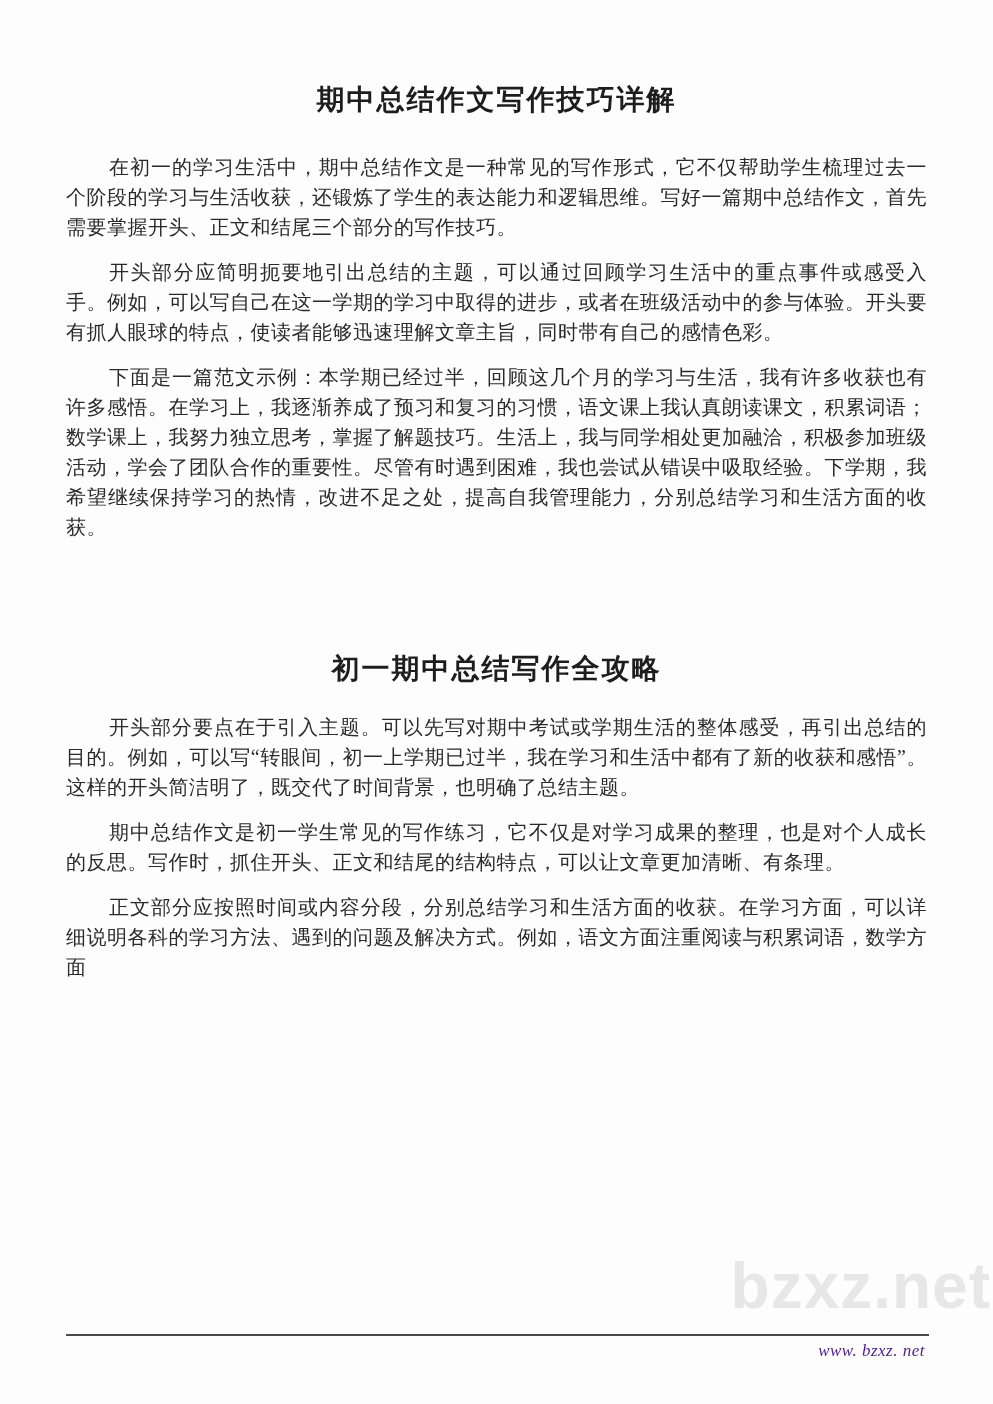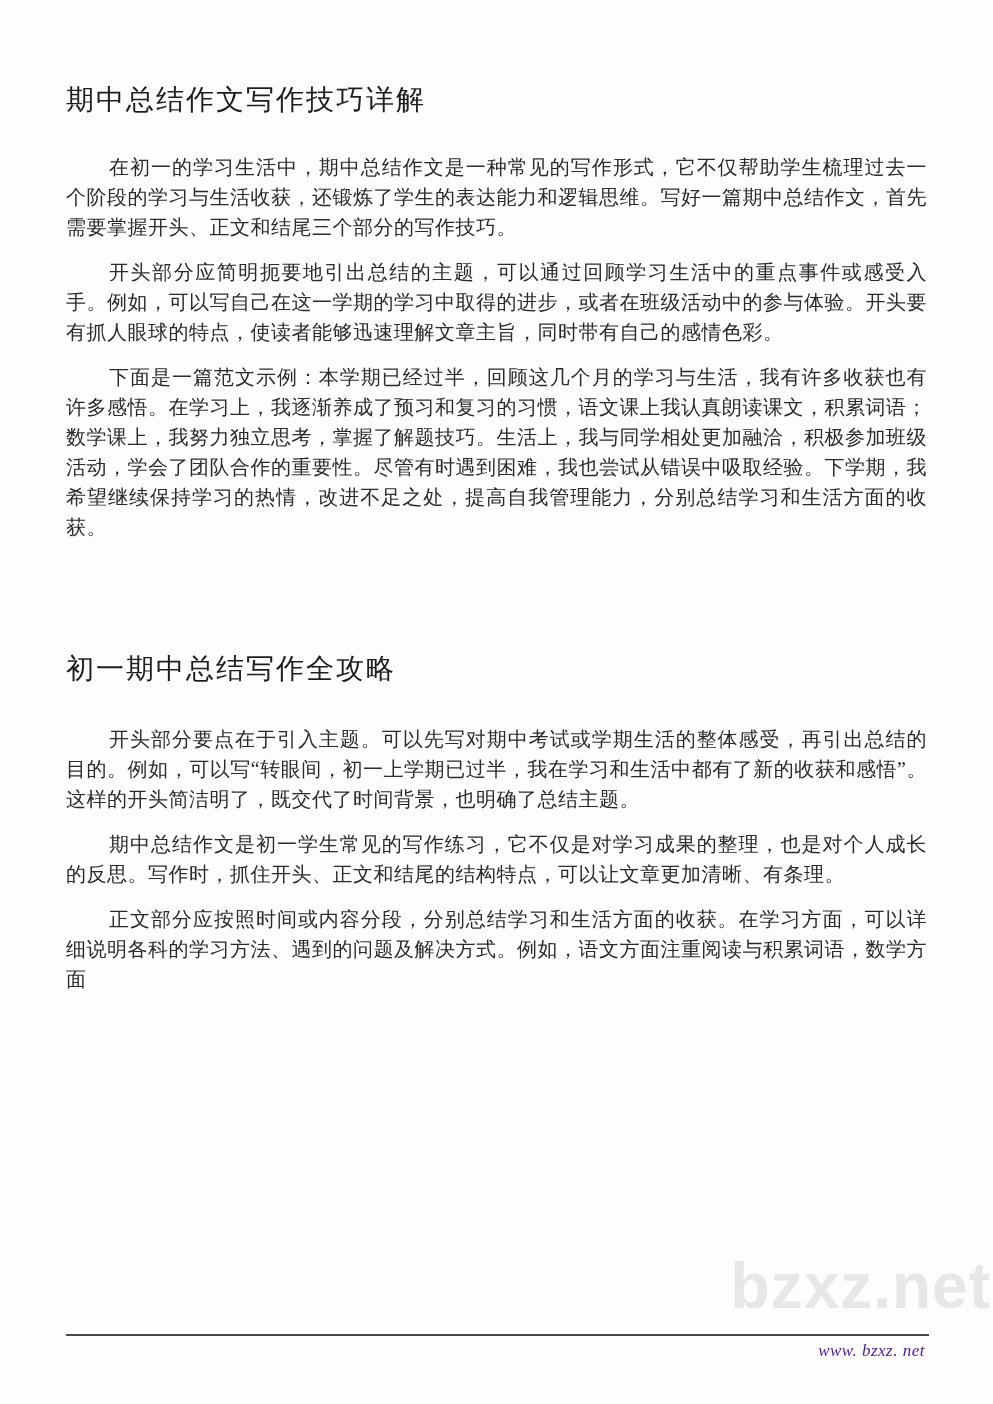--- a/index.html
+++ b/index.html
@@ -32,29 +32,29 @@
   }
   .content {
     position: absolute;
     left: 66px;
     top: 0;
     width: 861px;
     z-index: 1;
   }
   .article-title {
     margin: 0;
-    text-align: left;
+    text-align: center;
     font-size: 28px;
-    font-weight: 400;
+    font-weight: 700;
     line-height: 30px;
     letter-spacing: 2px;
     color: #1d1d1d;
   }
   .title-1 { margin: 85px 0 37px 0; }
-  .title-2 { margin: 112px 0 40px 0; }
+  .title-2 { margin: 112px 0 28px 0; }
   .para {
     margin: 12px 0 15px 0;
     font-size: 20px;
     line-height: 30px;
     text-align: justify;
     text-indent: 2.15em;
     letter-spacing: 0.5px;
   }
   .footer-rule {
     position: absolute;

